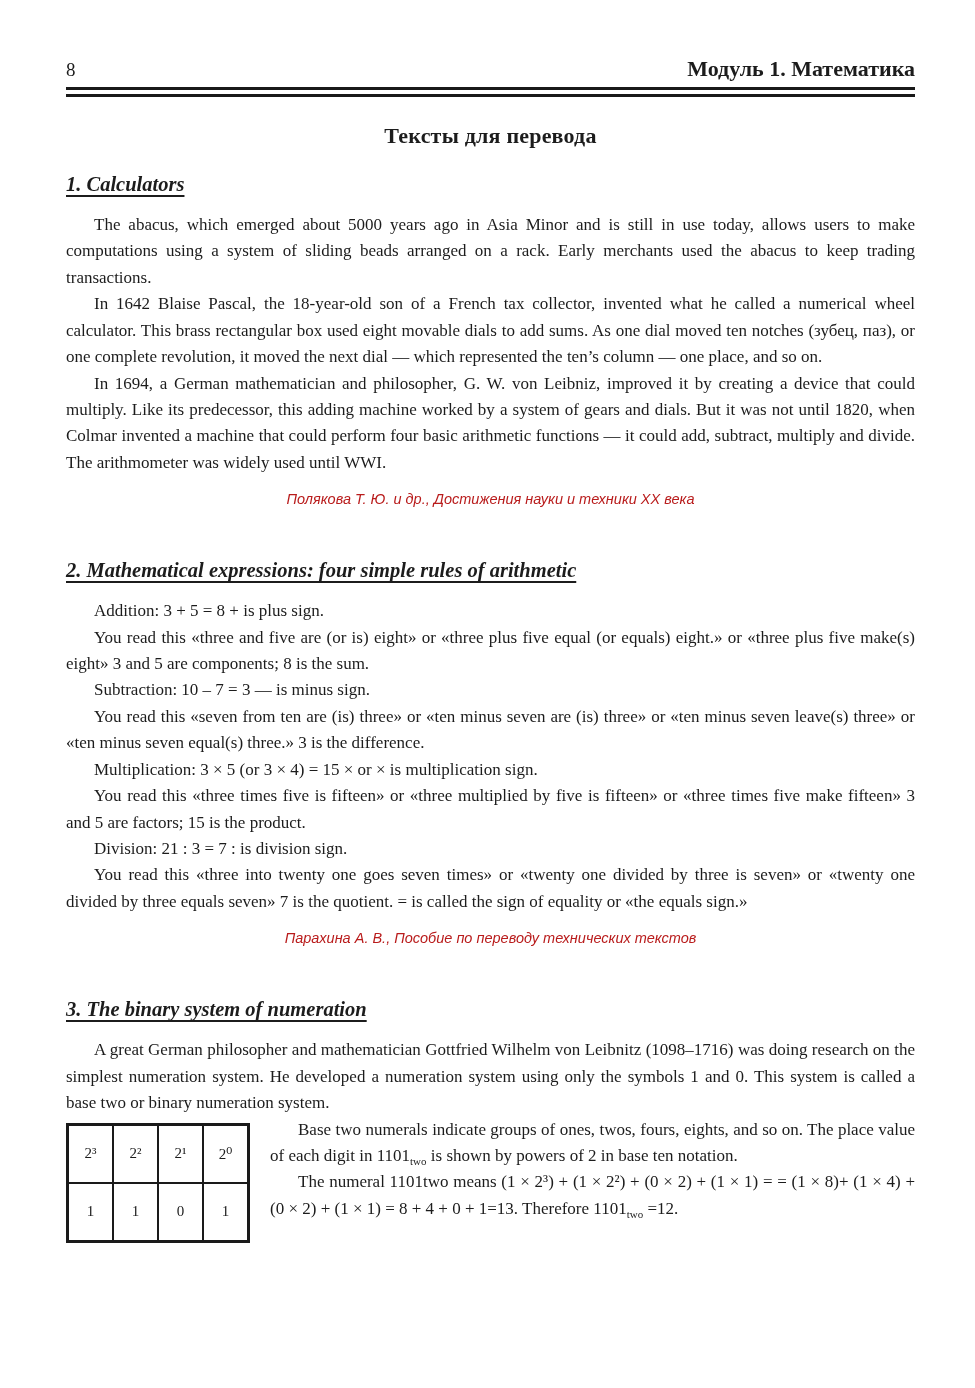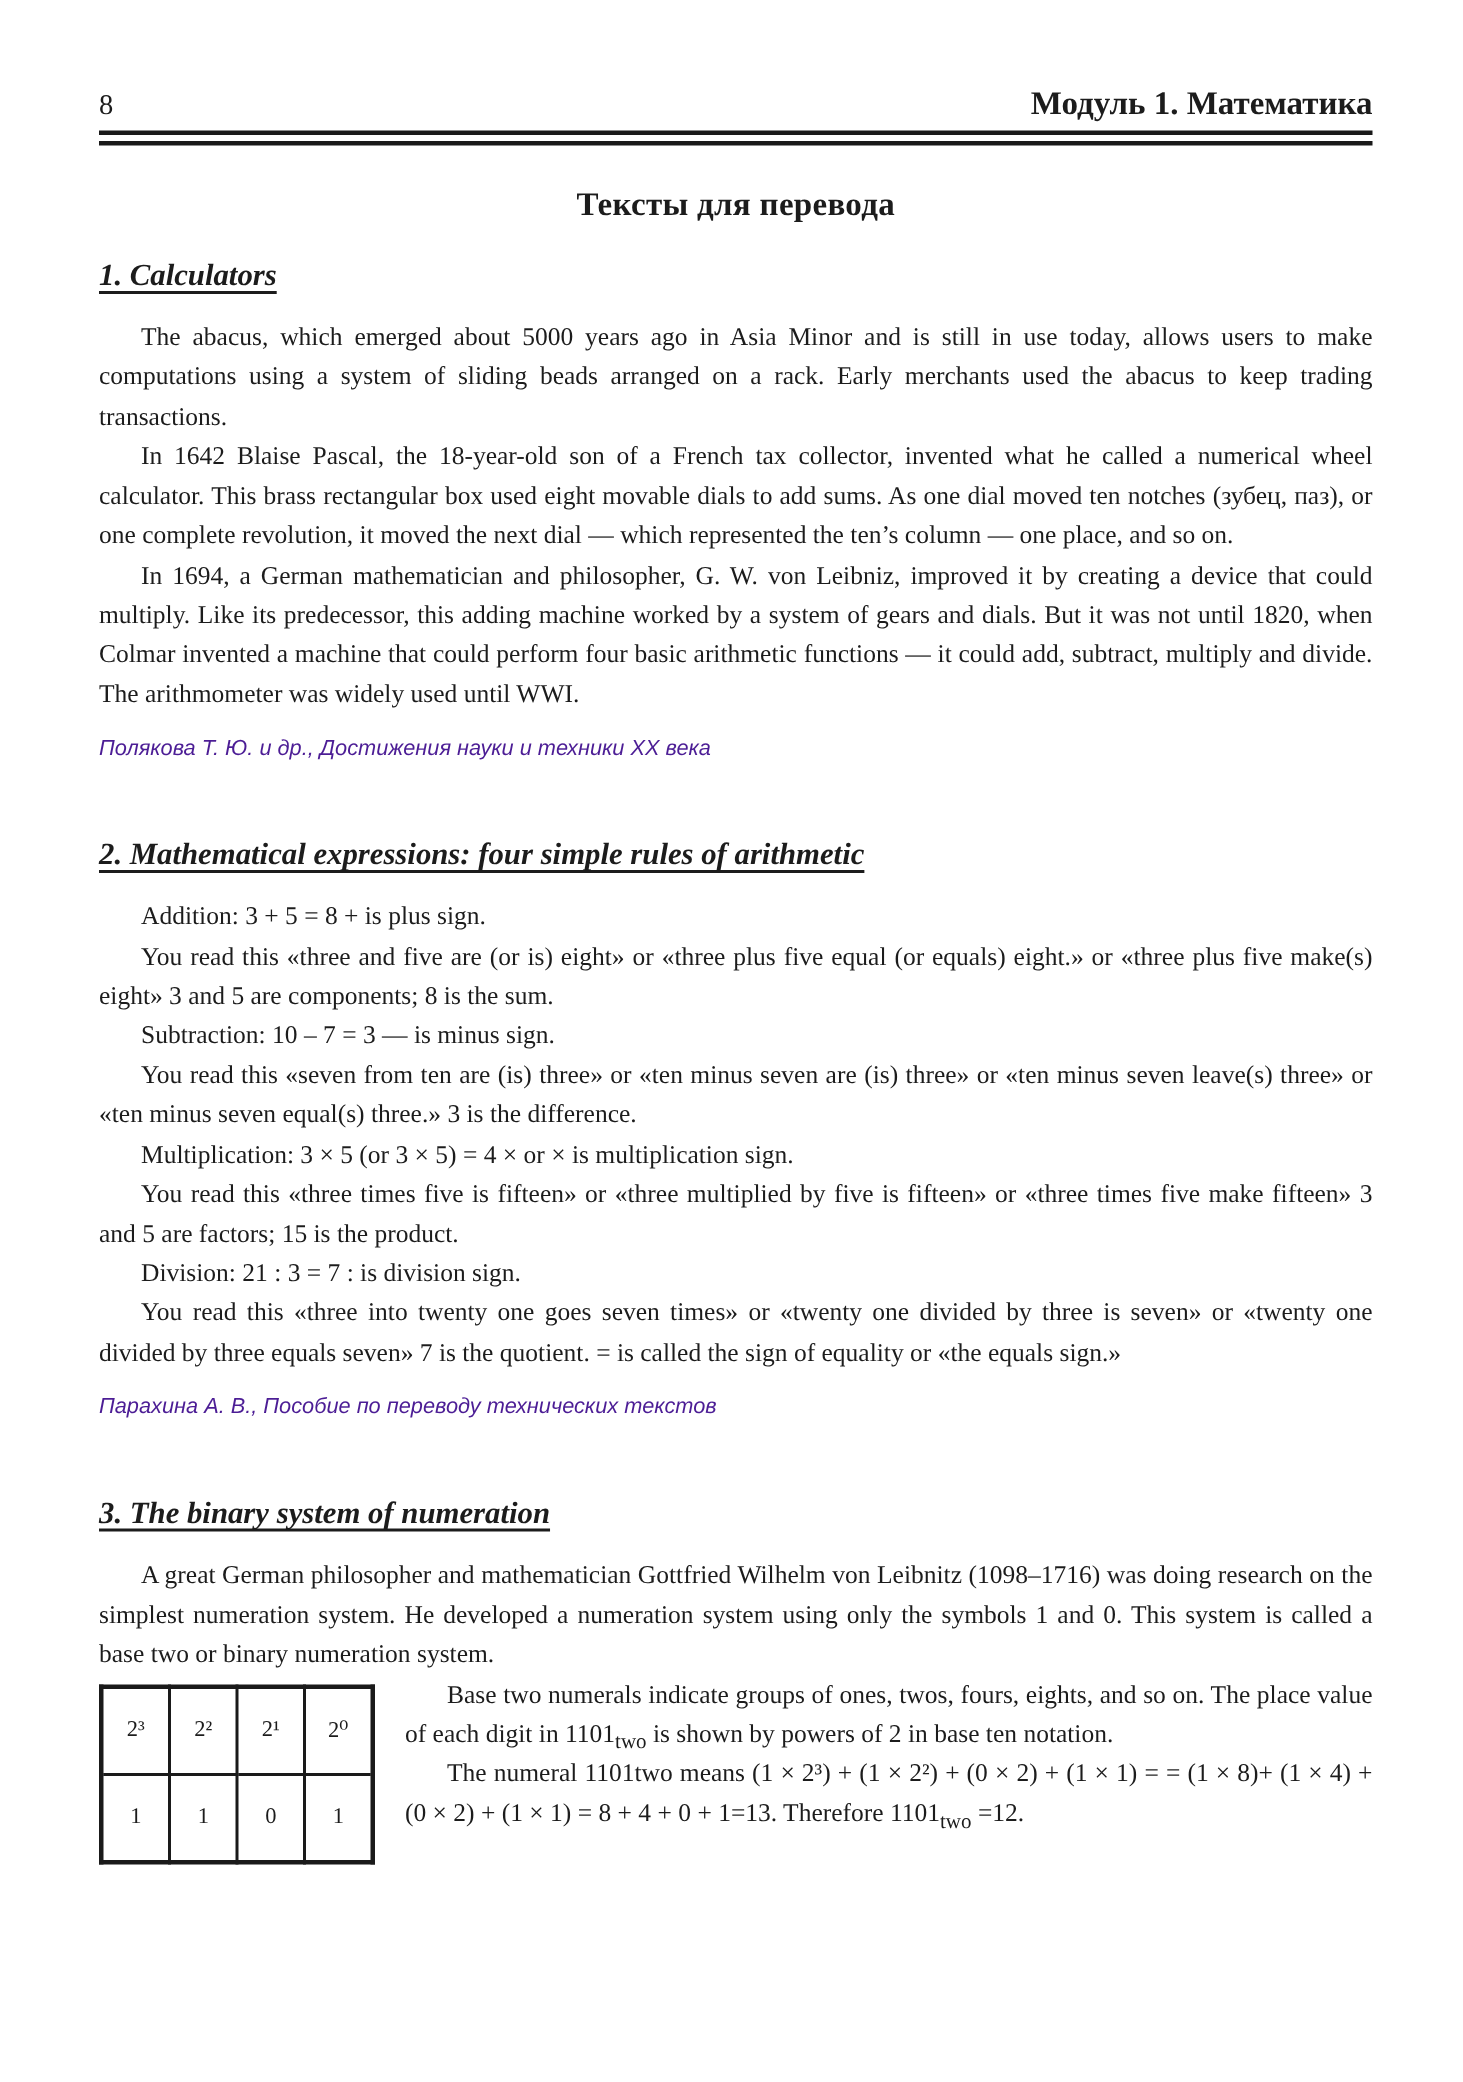--- a/index.html
+++ b/index.html
@@ -32,32 +32,32 @@
   .sec-heading .hd {
     text-decoration:underline; text-underline-offset:4px; text-decoration-thickness:1.5px;
   }
   .sec-heading.gap-lg { margin-top:52px; }
   .body-par {
     font-size:17px; line-height:1.555; text-align:justify;
     text-indent:28px; margin:0;
   }
   .citation {
     font-family:"Liberation Sans", "DejaVu Sans", sans-serif;
-    font-style:italic; font-size:14.5px; text-align:left;
-    margin:15px 0 0 0; color:#4c1d95;
+    font-style:italic; font-size:14.5px; text-align:center;
+    margin:15px 0 0 0; color:#b91c1c;
   }
   .binary-table {
     float:left; border-collapse:collapse; margin:6px 20px 8px 0;
     border:3px solid #1a1a1a;
   }
   .binary-table td {
     border:2px solid #1a1a1a; width:41px; height:54px;
     text-align:center; vertical-align:middle; font-size:15px;
   }
-  sub.two-sub { font-size:14px; line-height:0; }
+  sub.two-sub { font-size:11px; line-height:0; }
   .clearfix::after { content:""; display:block; clear:both; }
 </style>
 </head>
 <body>
 
 <div class="page">
 
   <div class="header-row">
     <span class="page-num">8</span>
     <span class="header-title">Модуль 1. Математика</span>
@@ -70,21 +70,21 @@
   <p class="body-par">The abacus, which emerged about 5000 years ago in Asia Minor and is still in use today, allows users to make computations using a system of sliding beads arranged on a rack. Early merchants used the abacus to keep trading transactions.</p>
   <p class="body-par">In 1642 Blaise Pascal, the 18-year-old son of a French tax collector, invented what he called a numerical wheel calculator. This brass rectangular box used eight movable dials to add sums. As one dial moved ten notches (зубец, паз), or one complete revolution, it moved the next dial — which represented the ten’s column — one place, and so on.</p>
   <p class="body-par">In 1694, a German mathematician and philosopher, G. W. von Leibniz, improved it by creating a device that could multiply. Like its predecessor, this adding machine worked by a system of gears and dials. But it was not until 1820, when Colmar invented a machine that could perform four basic arithmetic functions — it could add, subtract, multiply and divide. The arithmometer was widely used until WWI.</p>
   <p class="citation">Полякова Т. Ю. и др., Достижения науки и техники XX века</p>
 
   <h2 class="sec-heading gap-lg"><span class="hd">2. Mathematical expressions: four simple rules of arithmetic</span></h2>
   <p class="body-par">Addition: 3 + 5 = 8 + is plus sign.</p>
   <p class="body-par">You read this «three and five are (or is) eight» or «three plus five equal (or equals) eight.» or «three plus five make(s) eight» 3 and 5 are components; 8 is the sum.</p>
   <p class="body-par">Subtraction: 10 – 7 = 3 — is minus sign.</p>
   <p class="body-par">You read this «seven from ten are (is) three» or «ten minus seven are (is) three» or «ten minus seven leave(s) three» or «ten minus seven equal(s) three.» 3 is the difference.</p>
-  <p class="body-par">Multiplication: 3 × 5 (or 3 × 5) = 4 × or × is multiplication sign.</p>
+  <p class="body-par">Multiplication: 3 × 5 (or 3 × 4) = 15 × or × is multiplication sign.</p>
   <p class="body-par">You read this «three times five is fifteen» or «three multiplied by five is fifteen» or «three times five make fifteen» 3 and 5 are factors; 15 is the product.</p>
   <p class="body-par">Division: 21 : 3 = 7 : is division sign.</p>
   <p class="body-par">You read this «three into twenty one goes seven times» or «twenty one divided by three is seven» or «twenty one divided by three equals seven» 7 is the quotient. = is called the sign of equality or «the equals sign.»</p>
   <p class="citation">Парахина А. В., Пособие по переводу технических текстов</p>
 
   <h2 class="sec-heading gap-lg"><span class="hd">3. The binary system of numeration</span></h2>
   <p class="body-par">A great German philosopher and mathematician Gottfried Wilhelm von Leibnitz (1098–1716) was doing research on the simplest numeration system. He developed a numeration system using only the symbols 1 and 0. This system is called a base two or binary numeration system.</p>
 
   <div class="clearfix">
     <table class="binary-table">

